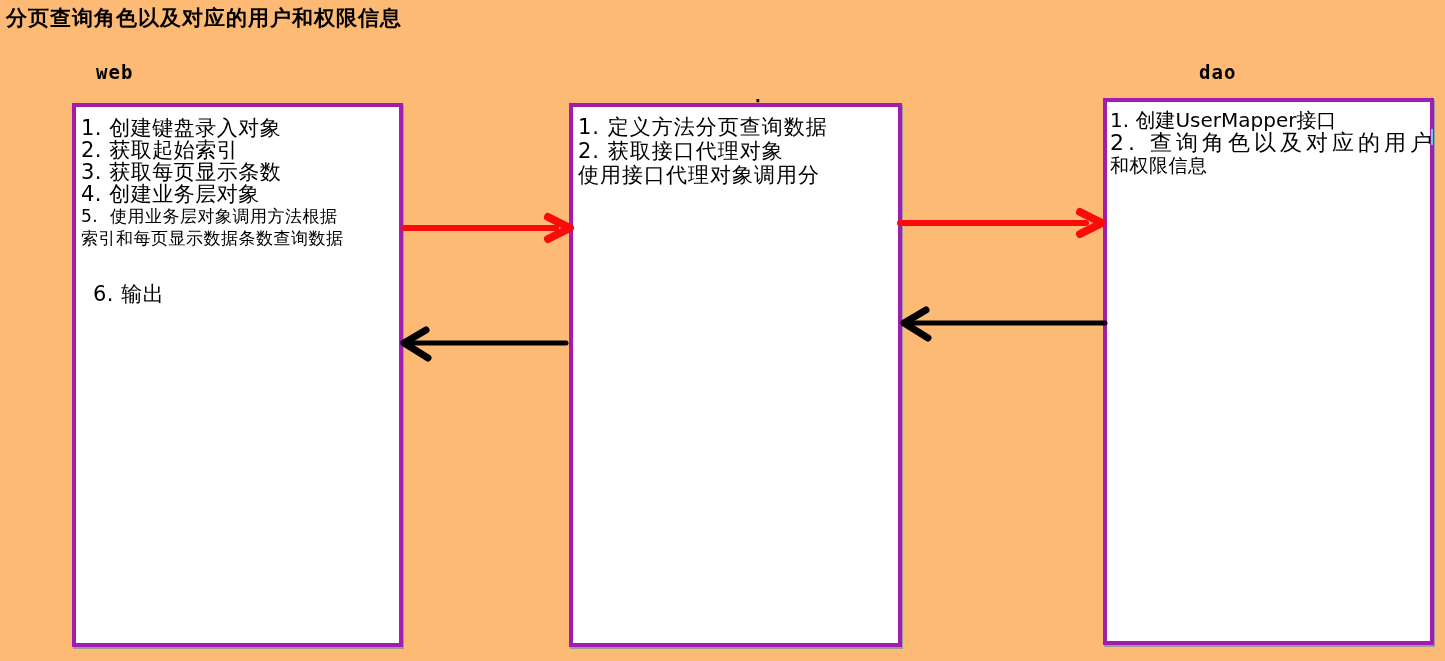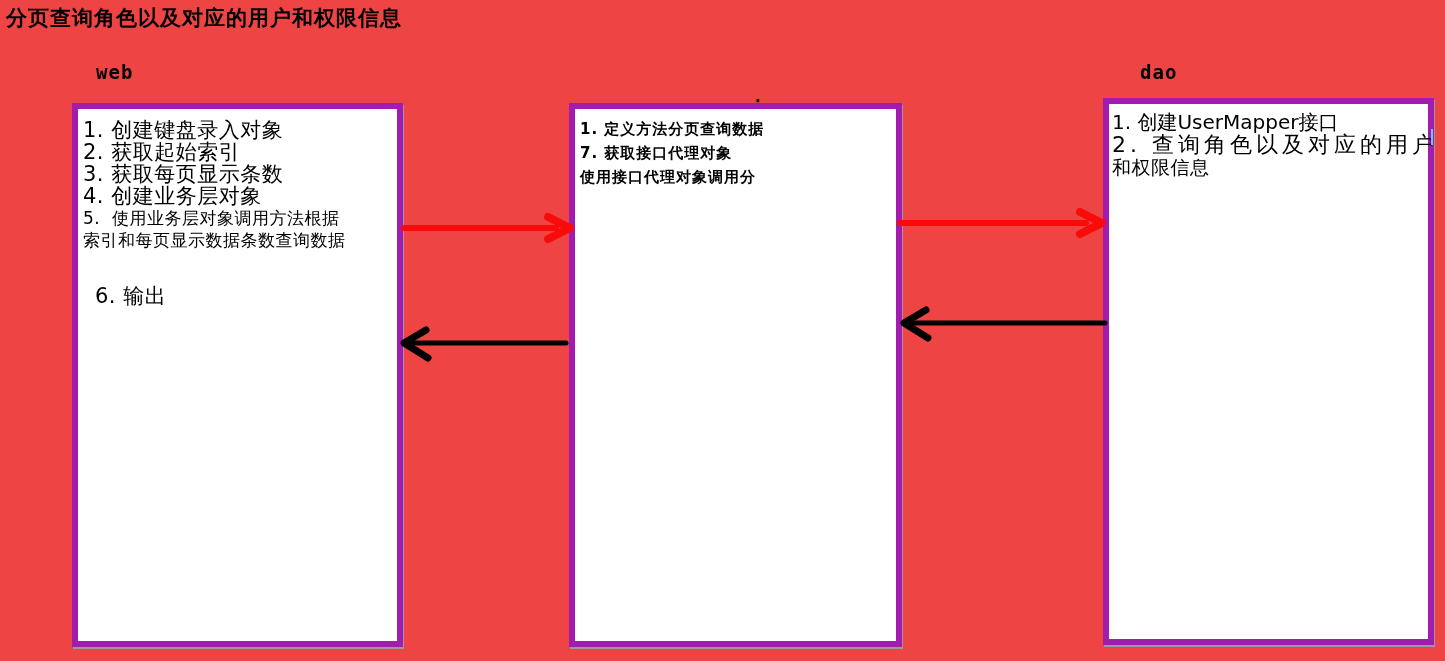--- a/index.html
+++ b/index.html
@@ -1,52 +1,52 @@
 <!DOCTYPE html>
 <html><head>
 <meta charset="utf-8">
 <style>
   html,body{margin:0;padding:0;background:#ffffff;}
   #canvas{
     position:relative;
     width:1445px;height:661px;
-    background:#ef4444;
+    background:#fdba74;
     font-family:"DejaVu Sans",sans-serif;
     color:#000000;
     overflow:hidden;
   }
   .page-title{
     position:absolute;left:6px;top:4px;
     font-size:21px;font-weight:700;letter-spacing:1px;
     white-space:pre;
   }
   .lane-label{
     position:absolute;top:61px;
     font-family:"DejaVu Sans Mono",monospace;
     font-size:19px;font-weight:700;letter-spacing:1px;
     white-space:pre;
   }
   #label-web{left:96px;}
   #label-service{left:702px;margin-top:36px;}
-  #label-dao{left:1140px;}
+  #label-dao{left:1199px;}
   .lane-box{
     position:absolute;
     background:#ffffff;
-    border:6px solid #a21caf;
+    border:4px solid #a21caf;
     box-shadow:1px 2px 0 #9a9a9a;
     box-sizing:border-box;
   }
   #box-web{left:72px;top:103px;width:331px;height:544px;padding:10px 2px 0 5px;}
   #box-service{left:569px;top:103px;width:333px;height:544px;padding:8px 2px 0 5px;}
   #box-dao{left:1103px;top:98px;width:331px;height:547px;padding:6px 2px 0 3px;}
   .tline{white-space:pre;}
   .w-lg{font-size:21px;line-height:22px;letter-spacing:0.5px;}
   .w-sm{font-size:17px;line-height:22px;letter-spacing:0.5px;}
   .gap-before{margin-top:34px;margin-left:12px;}
-  .s-lg{font-size:15px;line-height:24px;letter-spacing:1px;font-weight:bold;}
+  .s-lg{font-size:21px;line-height:24px;letter-spacing:1px;}
   .d-md{font-size:20px;line-height:24px;letter-spacing:0px;}
   .d-lg{font-size:22px;line-height:22px;letter-spacing:4px;}
   .d-lg2{font-size:19px;line-height:22px;letter-spacing:0.5px;}
   .arrow-svg{position:absolute;overflow:visible;}
   #arrow-0{left:400px;top:213px;}
   #arrow-1{left:896px;top:208px;}
   #arrow-2{left:400px;top:328px;}
   #arrow-3{left:900px;top:308px;}
   .text-cursor{
     position:absolute;left:1431px;top:129px;width:2px;height:16px;
@@ -69,21 +69,21 @@
     <div class="tline w-lg">2. 获取起始索引</div>
     <div class="tline w-lg">3. 获取每页显示条数</div>
     <div class="tline w-lg">4. 创建业务层对象</div>
     <div class="tline w-sm">5.  使用业务层对象调用方法根据</div>
     <div class="tline w-sm">索引和每页显示数据条数查询数据</div>
     <div class="tline w-lg gap-before">6. 输出</div>
   </div>
 
   <div class="lane-box" id="box-service">
     <div class="tline s-lg">1. 定义方法分页查询数据</div>
-    <div class="tline s-lg">7. 获取接口代理对象</div>
+    <div class="tline s-lg">2. 获取接口代理对象</div>
     <div class="tline s-lg">使用接口代理对象调用分</div>
   </div>
 
   <div class="lane-box" id="box-dao">
     <div class="tline d-md">1. 创建UserMapper接口</div>
     <div class="tline d-lg">2. 查询角色以及对应的用户</div>
     <div class="tline d-lg2">和权限信息</div>
   </div>
 
   <svg class="arrow-svg" id="arrow-0" width="176" height="30">

